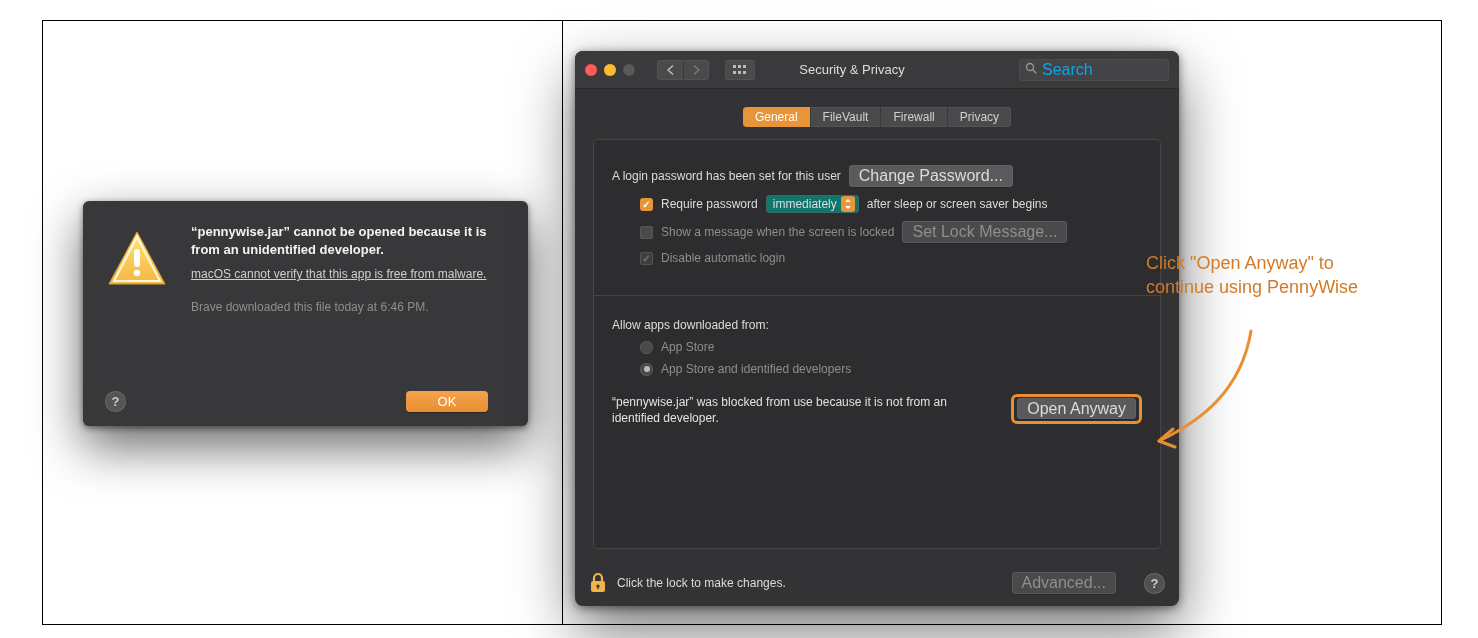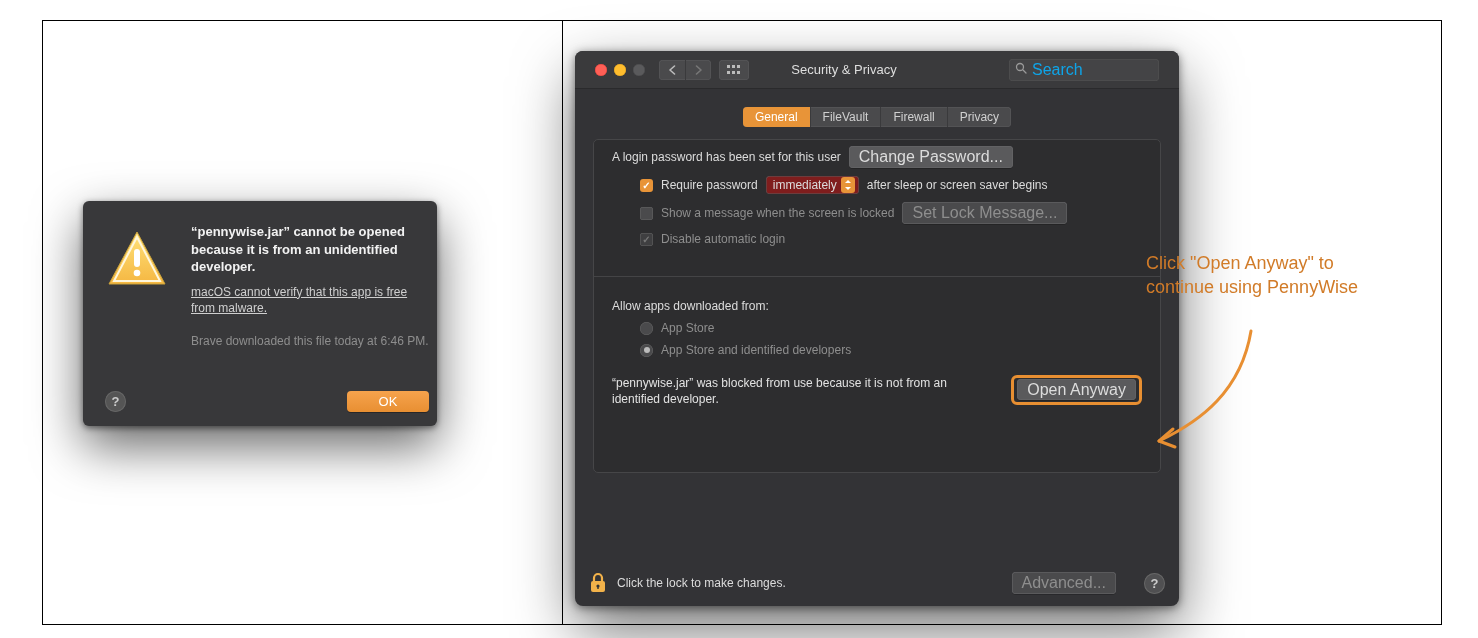--- a/index.html
+++ b/index.html
@@ -17,26 +17,26 @@
     border: 1.5px solid #000;
     display: flex;
   }
   .left-cell { flex: 0 0 520px; border-right: 1.5px solid #000; position: relative; }
   .right-cell { flex: 1; position: relative; }
 
   
   .alert-dialog {
     position: absolute;
     top: 180px; left: 40px;
-    width: 354px; height: 225px;
+    width: 445px; height: 225px;
     background: #38383a;
     border-radius: 6px;
     box-shadow: 0 20px 50px rgba(0,0,0,.6), 0 2px 6px rgba(0,0,0,.5);
     color: #e8e8e8;
-    padding: 22px 8px 14px 22px;
+    padding: 22px 40px 14px 22px;
     display: flex;
     flex-direction: column;
   }
   .alert-top { display: flex; gap: 22px; }
   .warning-triangle {
     width: 64px; height: 64px; flex: 0 0 64px;
     position: relative;
     margin-top: 4px;
   }
   .warning-triangle svg { width: 100%; height: 100%; }
@@ -82,22 +82,22 @@
     color: #dcdcdc;
     font-size: 12px;
     overflow: hidden;
   }
   .titlebar {
     height: 38px;
     background: #3a3a3c;
     border-bottom: 1px solid #2a2a2c;
     display: flex;
     align-items: center;
-    padding: 0 20px;
-    gap: 8px;
+    padding: 0 10px;
+    gap: 16px;
   }
   .traffic { display: flex; gap: 7px; margin-right: 6px; }
   .tl { width: 12px; height: 12px; border-radius: 50%; }
   .tl.red { background: #ff5f56; box-shadow: inset 0 0 0 .5px #e0443e; }
   .tl.yel { background: #ffbd2e; box-shadow: inset 0 0 0 .5px #dea123; }
   .tl.gry { background: #5a5a5c; box-shadow: inset 0 0 0 .5px #4a4a4c; }
   .nav-seg {
     display: flex; background: #4a4a4c; border-radius: 4px;
     box-shadow: inset 0 0 0 .5px #5c5c5e;
   }
@@ -130,22 +130,22 @@
   }
   .tab { padding: 3px 12px; color: #d0d0d0; text-align: center; }
   .tab + .tab { border-left: 1px solid #3a3a3c; }
   .tab.active { background: #e89438; color: #fff; }
 
   .pane {
     margin: 0 18px 0 18px;
     background: #2d2d2f;
     border: 1px solid #464648;
     border-radius: 5px;
-    padding: 6px 18px 18px;
-    height: 334px;
+    padding: 25px 18px 18px;
+    height: 410px;
     display: flex;
     flex-direction: column;
   }
   .row { display: flex; align-items: center; gap: 8px; margin-bottom: 8px; }
   .dim { color: #8e8e8e; }
   .small-btn {
     background: #5a5a5c; color: #dcdcdc; font-size: 16px;
     padding: 2px 10px; border-radius: 4px;
     box-shadow: inset 0 0 0 .5px #6a6a6c, 0 1px 0 rgba(0,0,0,.2);
   }
@@ -153,21 +153,21 @@
   .checkbox {
     width: 13px; height: 13px; border-radius: 3px; display: inline-flex;
     align-items: center; justify-content: center; font-size: 10px; color: #fff;
     background: #4a4a4c; box-shadow: inset 0 0 0 .5px #666;
   }
   .checkbox.checked { background: #e89438; box-shadow: none; }
   .checkbox.checked::after { content: "✓"; font-weight: 700; }
   .checkbox.dimchk { background: #3f3f41; }
   .checkbox.dimchk::after { content: "✓"; color: #777; font-weight: 700; }
   .select-pill {
-    background: #7f1d1d; border-radius: 4px; display: inline-flex; align-items: center;
+    background: #0f766e; border-radius: 4px; display: inline-flex; align-items: center;
     padding: 1px 4px 1px 7px; gap: 4px; box-shadow: inset 0 0 0 .5px #5c5c5e;
     font-size: 12px;
     text-align: right;
   }
   .select-stepper {
     width: 14px; height: 16px; border-radius: 3px; background: #e89438;
     display: flex; flex-direction: column; align-items: center; justify-content: center;
     color: #fff;
   }
   .select-stepper svg { display:block; }

